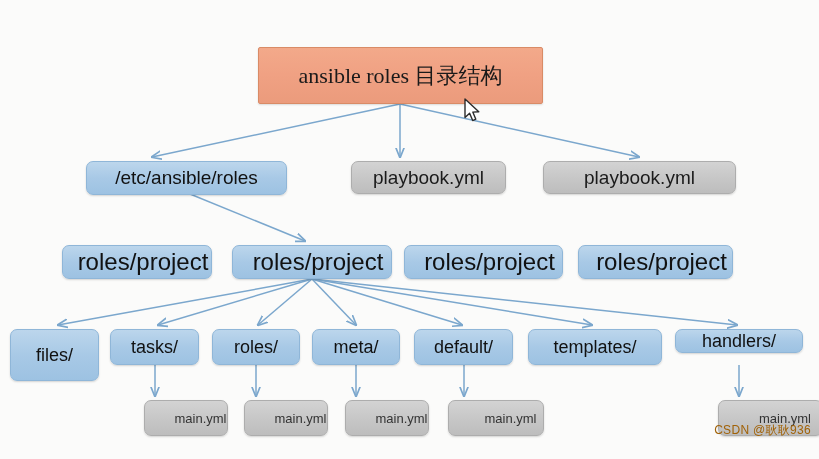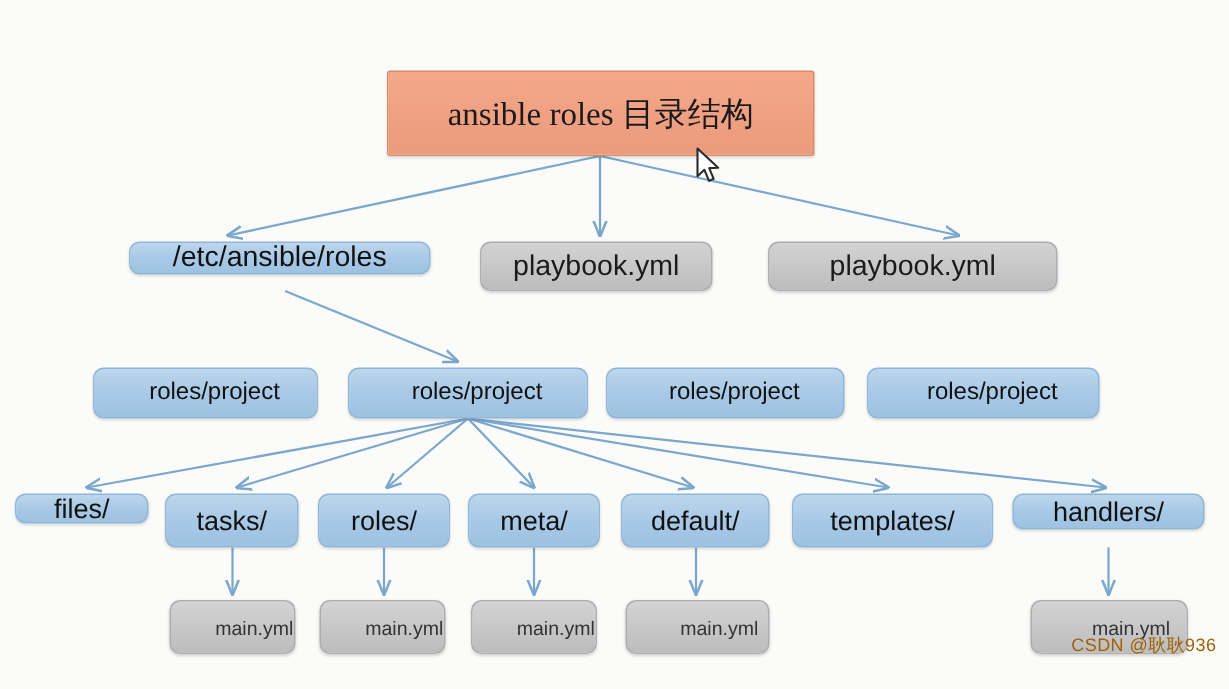--- a/index.html
+++ b/index.html
@@ -54,23 +54,24 @@
     color: #111;
     box-shadow: 0 1px 2px rgba(0,0,0,0.16);
   }
   
   .node.grey {
     background: linear-gradient(180deg, #d3d3d3 0%, #c7c7c7 52%, #bdbdbd 100%);
     border: 1px solid #adadad;
     border-radius: 7px;
     color: #1b1b1b;
     box-shadow: 0 1px 2px rgba(0,0,0,0.16);
+    margin-left: 31px;
   }
   .node.r2 { font-size: 19px; }
-  .node.r3 { font-size: 16px; padding-left: 12px; }
+  .node.r3 { font-size: 24px; padding-left: 12px; }
   .node.r4 { font-size: 18px; }
   .node.r5 { font-size: 13px; color:#333;padding-left:29px; }
 
   #watermark {
     position: absolute;
     right: 8px;
     bottom: 20px;
     font-size: 12px;
     color: #a16207;
     letter-spacing: .3px;
@@ -109,42 +110,42 @@
       <line x1="256" y1="365" x2="256" y2="396" stroke="#7ba7cd" stroke-width="1.5" marker-end="url(#ah)"></line>
       <line x1="356" y1="365" x2="356" y2="396" stroke="#7ba7cd" stroke-width="1.5" marker-end="url(#ah)"></line>
       <line x1="464" y1="365" x2="464" y2="396" stroke="#7ba7cd" stroke-width="1.5" marker-end="url(#ah)"></line>
       <line x1="739" y1="365" x2="739" y2="396" stroke="#7ba7cd" stroke-width="1.5" marker-end="url(#ah)"></line>
     </svg>
 
   <div id="nodes">
       <div class="node title" style="left: 258px; top: 47px; width: 285px; height: 57px; font-family: Liberation Serif, serif;">
         <span>ansible roles 目录结构</span>
       </div>
-      <div class="node blue r2" style="left: 86px; top: 161px; width: 201px; height: 22px;">
+      <div class="node blue r2" style="left: 86px; top: 161px; width: 201px; height: 34px;">
         <span>/etc/ansible/roles</span>
       </div>
       <div class="node grey r2" style="left: 320px; top: 161px; width: 155px; height: 33px;">
         <span>playbook.yml</span>
       </div>
       <div class="node grey r2" style="left: 512px; top: 161px; width: 193px; height: 33px;">
         <span>playbook.yml</span>
       </div>
       <div class="node blue r3" style="left: 62px; top: 245px; width: 150px; height: 34px;">
         <span>roles/project</span>
       </div>
       <div class="node blue r3" style="left: 232px; top: 245px; width: 160px; height: 34px;">
         <span>roles/project</span>
       </div>
       <div class="node blue r3" style="left: 404px; top: 245px; width: 159px; height: 34px;">
         <span>roles/project</span>
       </div>
       <div class="node blue r3" style="left: 578px; top: 245px; width: 155px; height: 34px;">
         <span>roles/project</span>
       </div>
-      <div class="node blue r4" style="left: 10px; top: 329px; width: 89px; height: 20px;">
+      <div class="node blue r4" style="left: 10px; top: 329px; width: 89px; height: 52px;">
         <span>files/</span>
       </div>
       <div class="node blue r4" style="left: 110px; top: 329px; width: 89px; height: 36px;">
         <span>tasks/</span>
       </div>
       <div class="node blue r4" style="left: 212px; top: 329px; width: 88px; height: 36px;">
         <span>roles/</span>
       </div>
       <div class="node blue r4" style="left: 312px; top: 329px; width: 88px; height: 36px;">
         <span>meta/</span>

